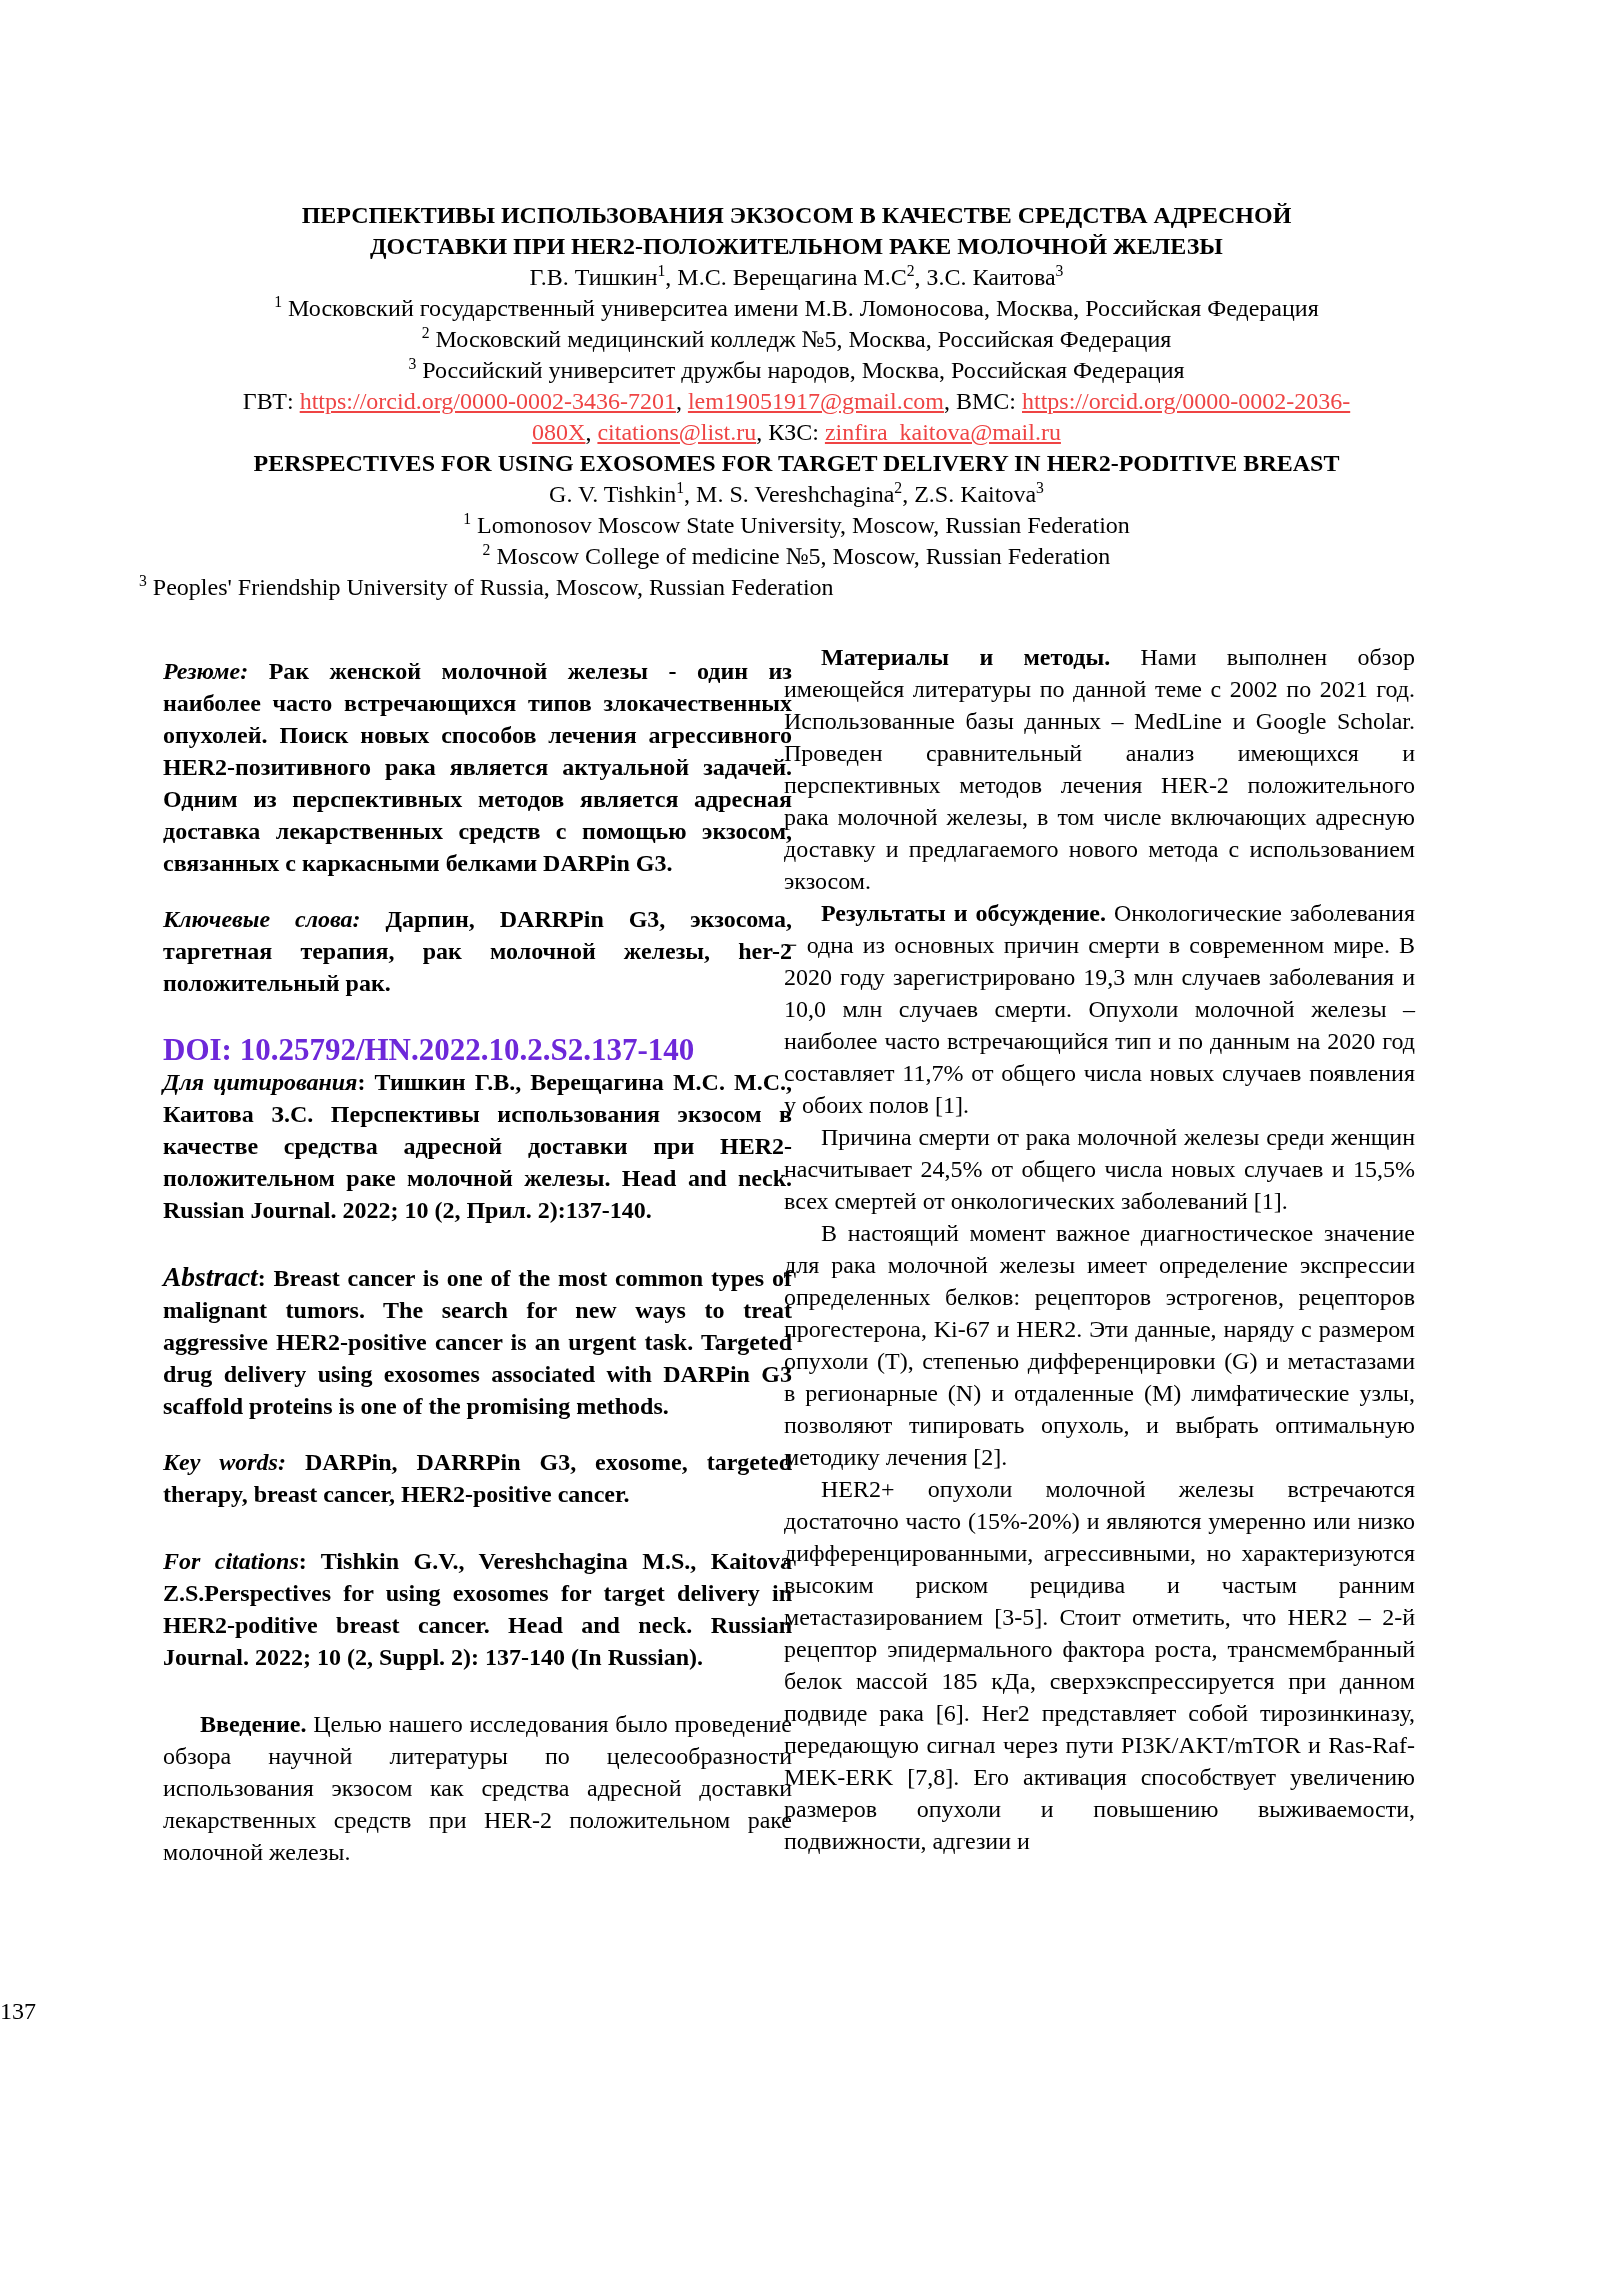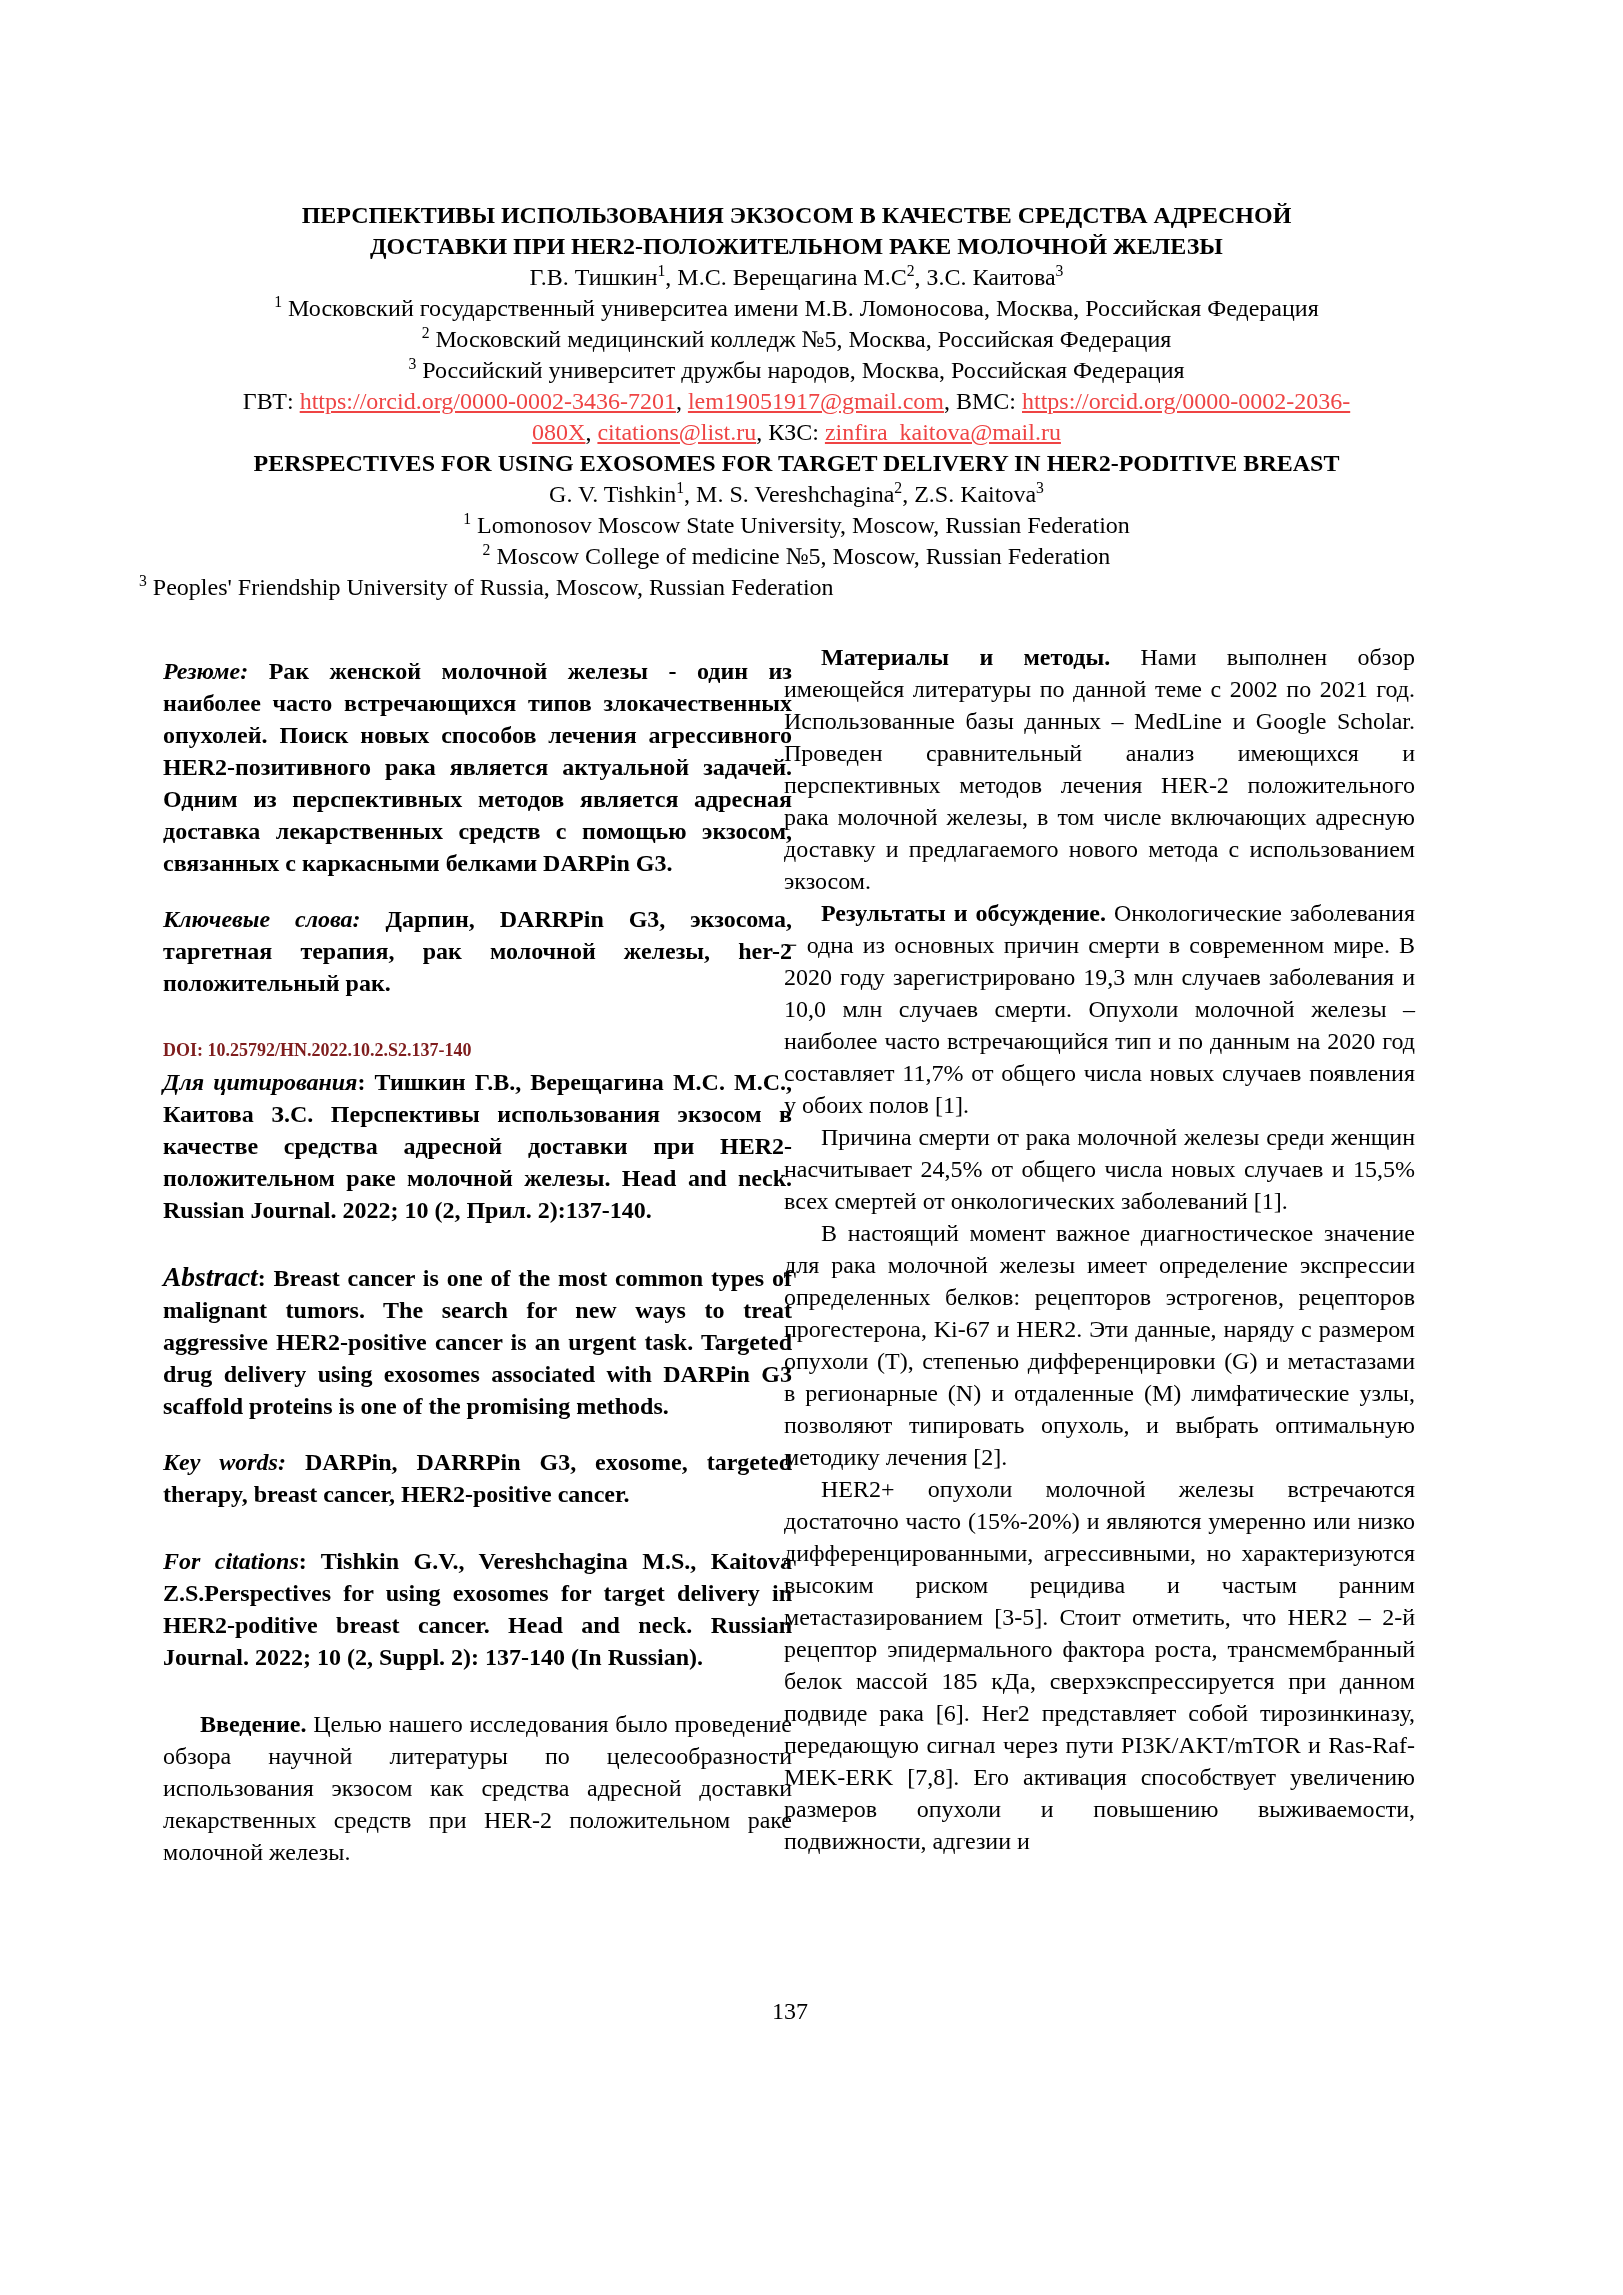--- a/index.html
+++ b/index.html
@@ -18,23 +18,23 @@
   .col { position: absolute; top: 641px; font-size: 24px; line-height: 32px; text-align: justify; }
   .col-left { left: 163px; width: 629px; }
   .col-right { left: 784px; width: 631px; }
   .col p { margin: 0; }
   .bold { font-weight: bold; }
   .ital { font-style: italic; }
   .indent { text-indent: 37px; }
   .gap-s { margin-top: 14.4px !important; }
   .gap-m { margin-top: 23.6px !important; }
   .gap-l { margin-top: 35px !important; }
-  .doi { color: #7f1d1d; font-weight: bold; font-size: 18px; }
+  .doi { color: #6d28d9; font-weight: bold; font-size: 31px; }
   .abstract-label { font-size: 27.5px; }
-  .pagenum { position: absolute; top: 1998px; left: 0; width: 1580px; text-align: center; font-size: 24px; }
+  .pagenum { position: absolute; top: 1998px; left: 0; width: 1580px; text-align: left; font-size: 24px; }
 </style>
 </head>
 <body>
 
 <div class="header">
   <p class="title">ПЕРСПЕКТИВЫ ИСПОЛЬЗОВАНИЯ ЭКЗОСОМ В КАЧЕСТВЕ СРЕДСТВА АДРЕСНОЙ</p>
   <p class="title">ДОСТАВКИ ПРИ HER2-ПОЛОЖИТЕЛЬНОМ РАКЕ МОЛОЧНОЙ ЖЕЛЕЗЫ</p>
 
   <p class="hline">
     <span>Г.В. Тишкин</span><sup>1</sup>, <span>М.С. Верещагина М.С</span><sup>2</sup>, <span>З.С. Каитова</span><sup>3</sup>

